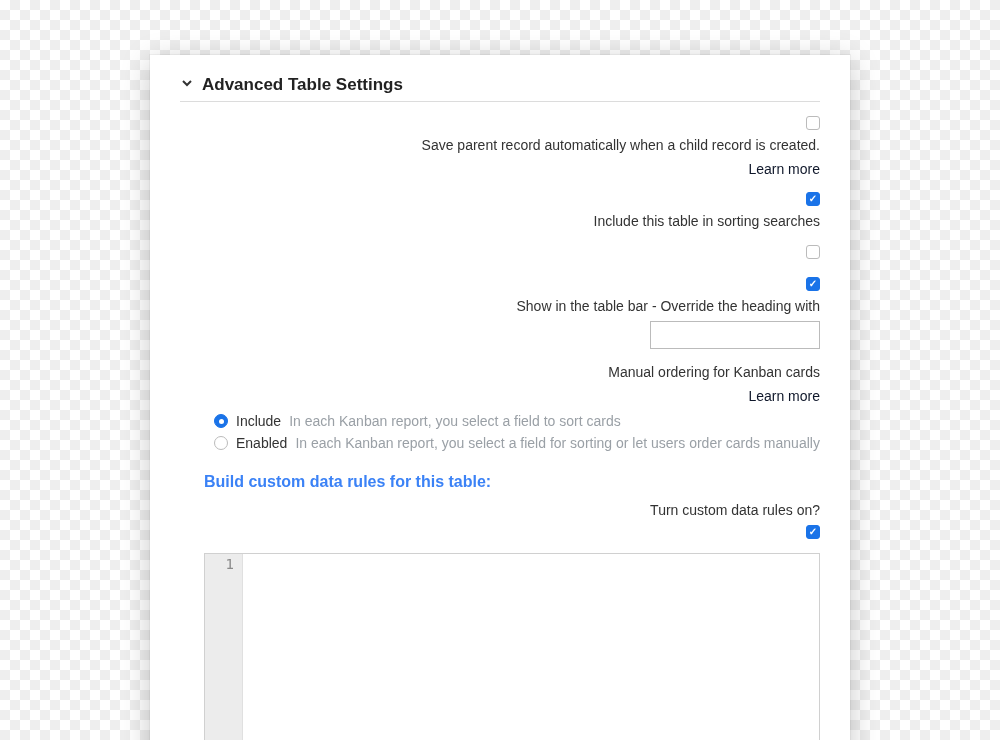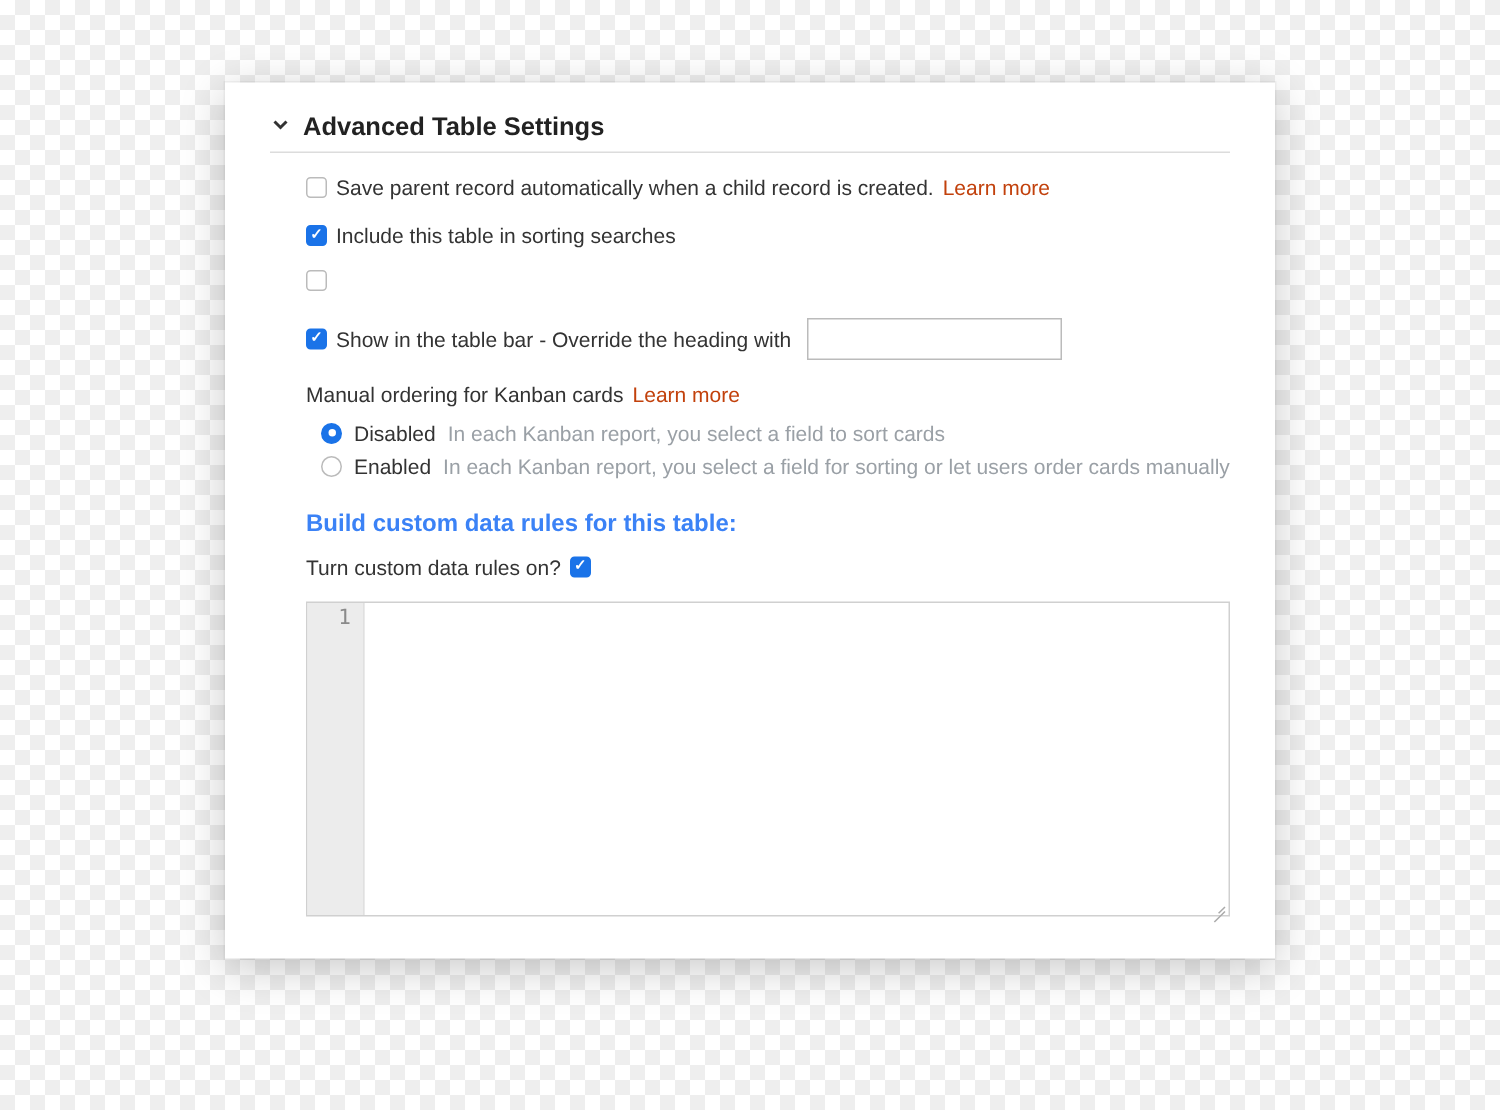--- a/index.html
+++ b/index.html
@@ -43,24 +43,25 @@
     font-weight: 700;
     color: #222;
   }
   .content {
     padding-top: 14px;
     padding-left: 24px;
     font-size: 14px;
   }
   .row {
     display: flex;
-    align-items: center;
+    align-items: flex-end;
     gap: 6px;
     margin-bottom: 14px;
     line-height: 1.3;
+    flex-direction: column;
   }
   .checkbox {
     width: 14px;
     height: 14px;
     border: 1px solid #bbb;
     border-radius: 3px;
     display: inline-flex;
     align-items: center;
     justify-content: center;
     flex: 0 0 auto;
@@ -71,21 +72,21 @@
     border-color: #1a73e8;
   }
   .checkbox.checked::after {
     content: "✓";
     color: #fff;
     font-size: 10px;
     line-height: 1;
     font-weight: 700;
   }
   .link {
-    color: #c2410c;
+    color: #0f172a;
     cursor: pointer;
   }
   .text-input {
     width: 170px;
     height: 28px;
     border: 1px solid #bbb;
     background: #fff;
     margin-left: 4px;
   }
   .kanban-block {
@@ -216,21 +217,21 @@
       <input type="text" class="text-input" value="" style="">
     </div>
 
     <div class="kanban-block">
       <div class="row kanban-title-row">
         <span>Manual ordering for Kanban cards </span>
         <span class="link">Learn more</span>
       </div>
       <div class="radio-row">
         <span class="radio selected"></span>
-        <span class="radio-label">Disabled</span>
+        <span class="radio-label">Include</span>
         <span class="radio-desc">In each Kanban report, you select a field to sort cards</span>
       </div>
       <div class="radio-row">
         <span class="radio"></span>
         <span class="radio-label">Enabled</span>
         <span class="radio-desc">In each Kanban report, you select a field for sorting or let users order cards manually</span>
       </div>
     </div>
 
     <div class="subhead">Build custom data rules for this table:</div>

